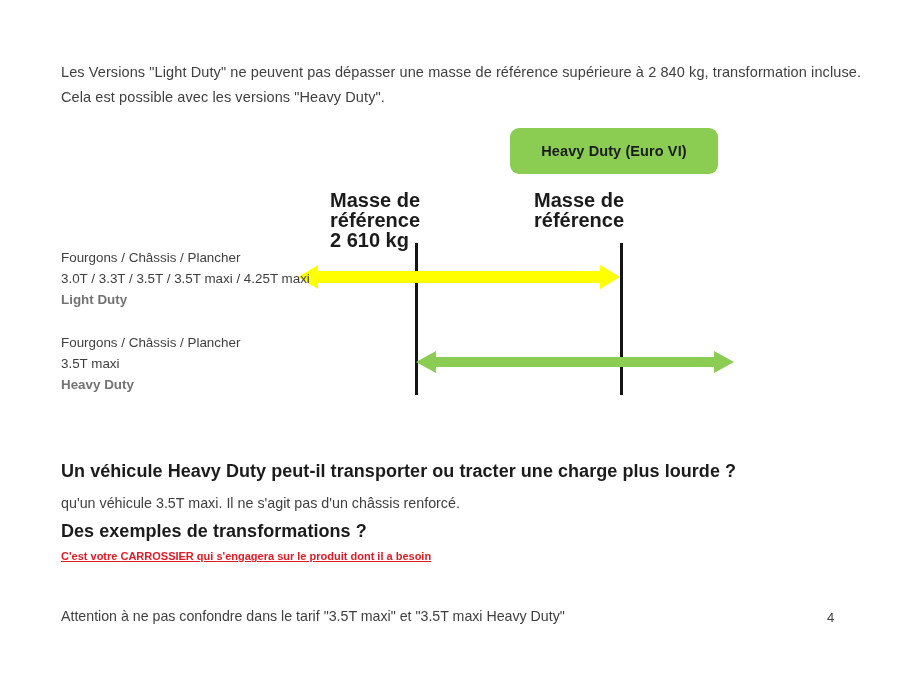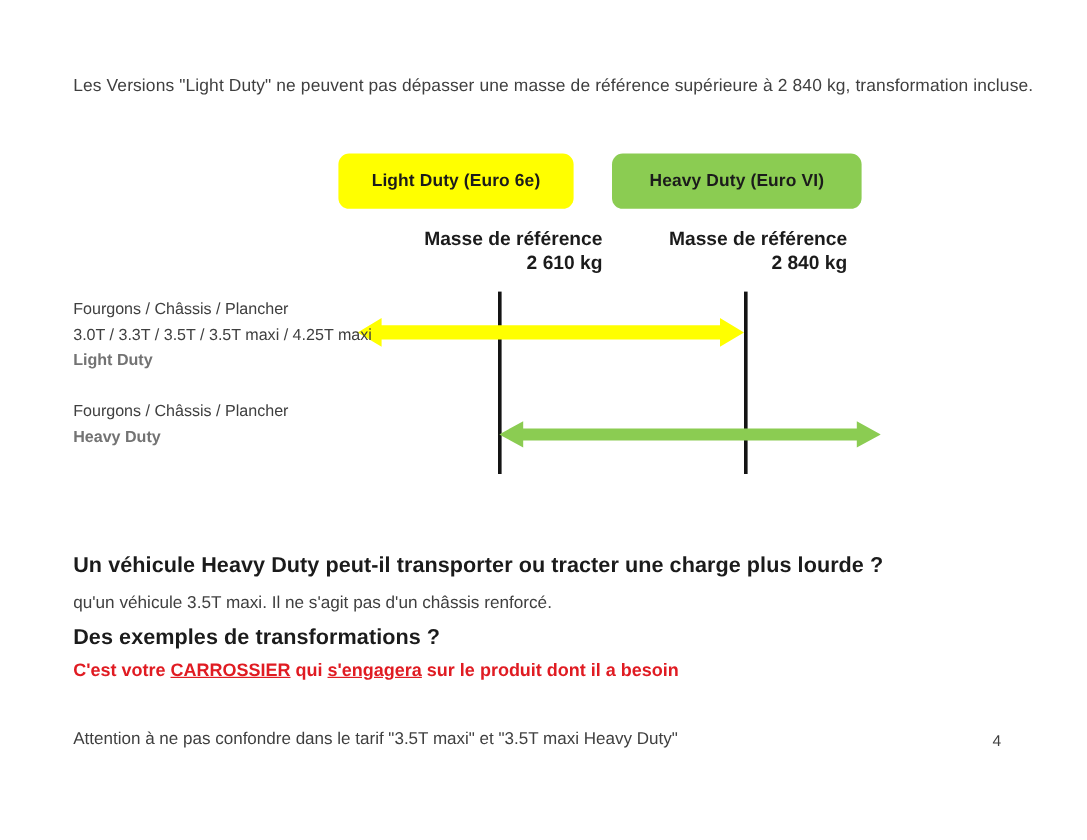--- a/index.html
+++ b/index.html
@@ -60,23 +60,23 @@
     left: 510px;
     top: 128px;
     width: 208px;
     height: 46px;
     background: #8BCC52;
   }
 
   
   .mass-caption {
     position: absolute;
-    text-align: right;
-    font-weight: bold;
-    font-size: 16px;
+    text-align: left;
+    font-weight: bold;
+    font-size: 20px;
     color: #1b1b1b;
     line-height: 20px;
   }
   .mass-caption.left  { left: 330px; top: 190px; width: 172px; }
   .mass-caption.right { left: 534px; top: 190px; width: 172px; }
 
   
   .vline {
     position: absolute;
     width: 3px;
@@ -121,25 +121,26 @@
     line-height: 25px;
     color: #3f3f3f;
     margin-top: 9px;
   }
   .qa-answer div { white-space: nowrap; }
 
   .block-q1 { top: 461px; }
   .block-q2 { top: 521px; }
 
   .red-line {
-    font-size: 15px;
+    font-size: 11px;
     font-weight: bold;
     color: #E01B22;
     margin-top: 8px;
     white-space: nowrap;
+    text-decoration: underline;
   }
   .red-line u { text-decoration: underline; }
 
   .footnote {
     position: absolute;
     left: 61px;
     top: 608px;
     font-size: 14.2px;
     color: #3f3f3f;
     white-space: nowrap;
@@ -154,36 +155,33 @@
     color: #3f3f3f;
   }
 </style>
 </head>
 <body>
 
 <div class="slide">
 
   <div class="intro">
     <div>Les Versions "Light Duty" ne peuvent pas dépasser une masse de référence supérieure à 2 840 kg, transformation incluse.</div>
-  </div>
-
-  <div class="cat-box light">
-    <span>Light Duty (Euro 6e)</span>
-  </div>
+    <div>Cela est possible avec les versions "Heavy Duty".</div>
+  </div>
+
   <div class="cat-box heavy">
     <span>Heavy Duty (Euro VI)</span>
   </div>
 
   <div class="mass-caption left">
     <div>Masse de référence</div>
     <div>2 610 kg</div>
   </div>
   <div class="mass-caption right">
     <div>Masse de référence</div>
-    <div>2 840 kg</div>
   </div>
 
   <div class="vline left"></div>
   <div class="vline right"></div>
 
   <div class="arrow-wrap yellow">
     <svg viewBox="0 0 322 30" preserveAspectRatio="none">
       <polygon points="0,15 20,3 20,9 302,9 302,3 322,15 302,27 302,21 20,21 20,27" fill="#FFFF00"></polygon>
     </svg>
   </div>
@@ -194,20 +192,21 @@
     </svg>
   </div>
 
   <div class="row-label light">
     <div>Fourgons / Châssis / Plancher</div>
     <div>3.0T / 3.3T / 3.5T / 3.5T maxi / 4.25T maxi</div>
     <div class="strong">Light Duty</div>
   </div>
   <div class="row-label heavy">
     <div>Fourgons / Châssis / Plancher</div>
+    <div>3.5T maxi</div>
     <div class="strong">Heavy Duty</div>
   </div>
 
   <div class="qa block-q1">
     <div class="qa-question">Un véhicule Heavy Duty peut-il transporter ou tracter une charge plus lourde ?</div>
     <div class="qa-answer">
       <div>qu'un véhicule 3.5T maxi. Il ne s'agit pas d'un châssis renforcé.</div>
     </div>
   </div>
 

